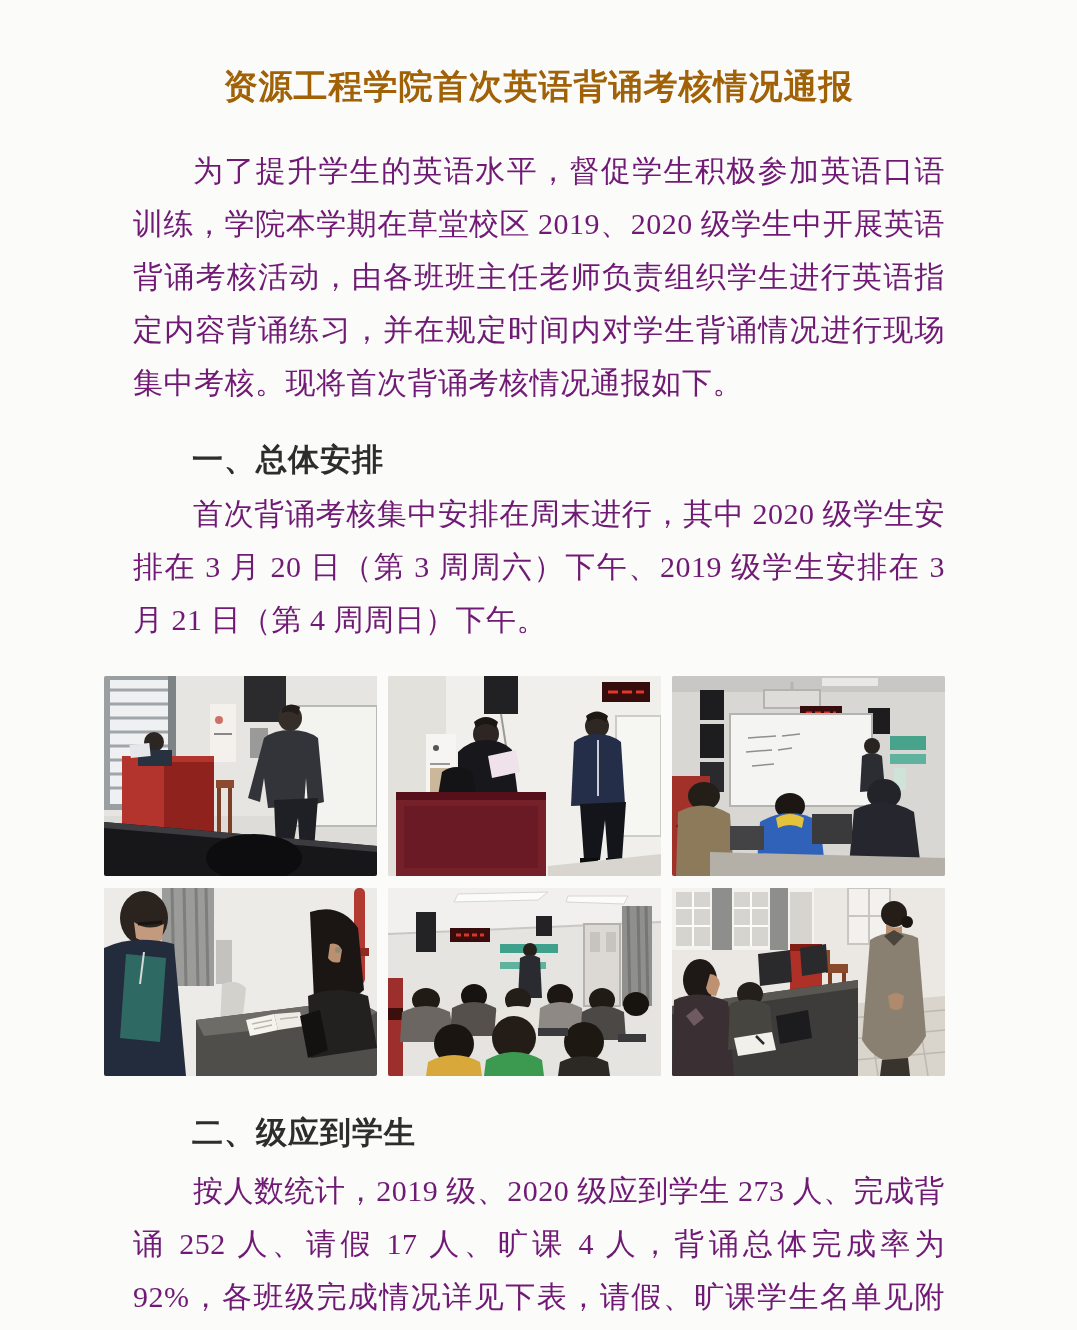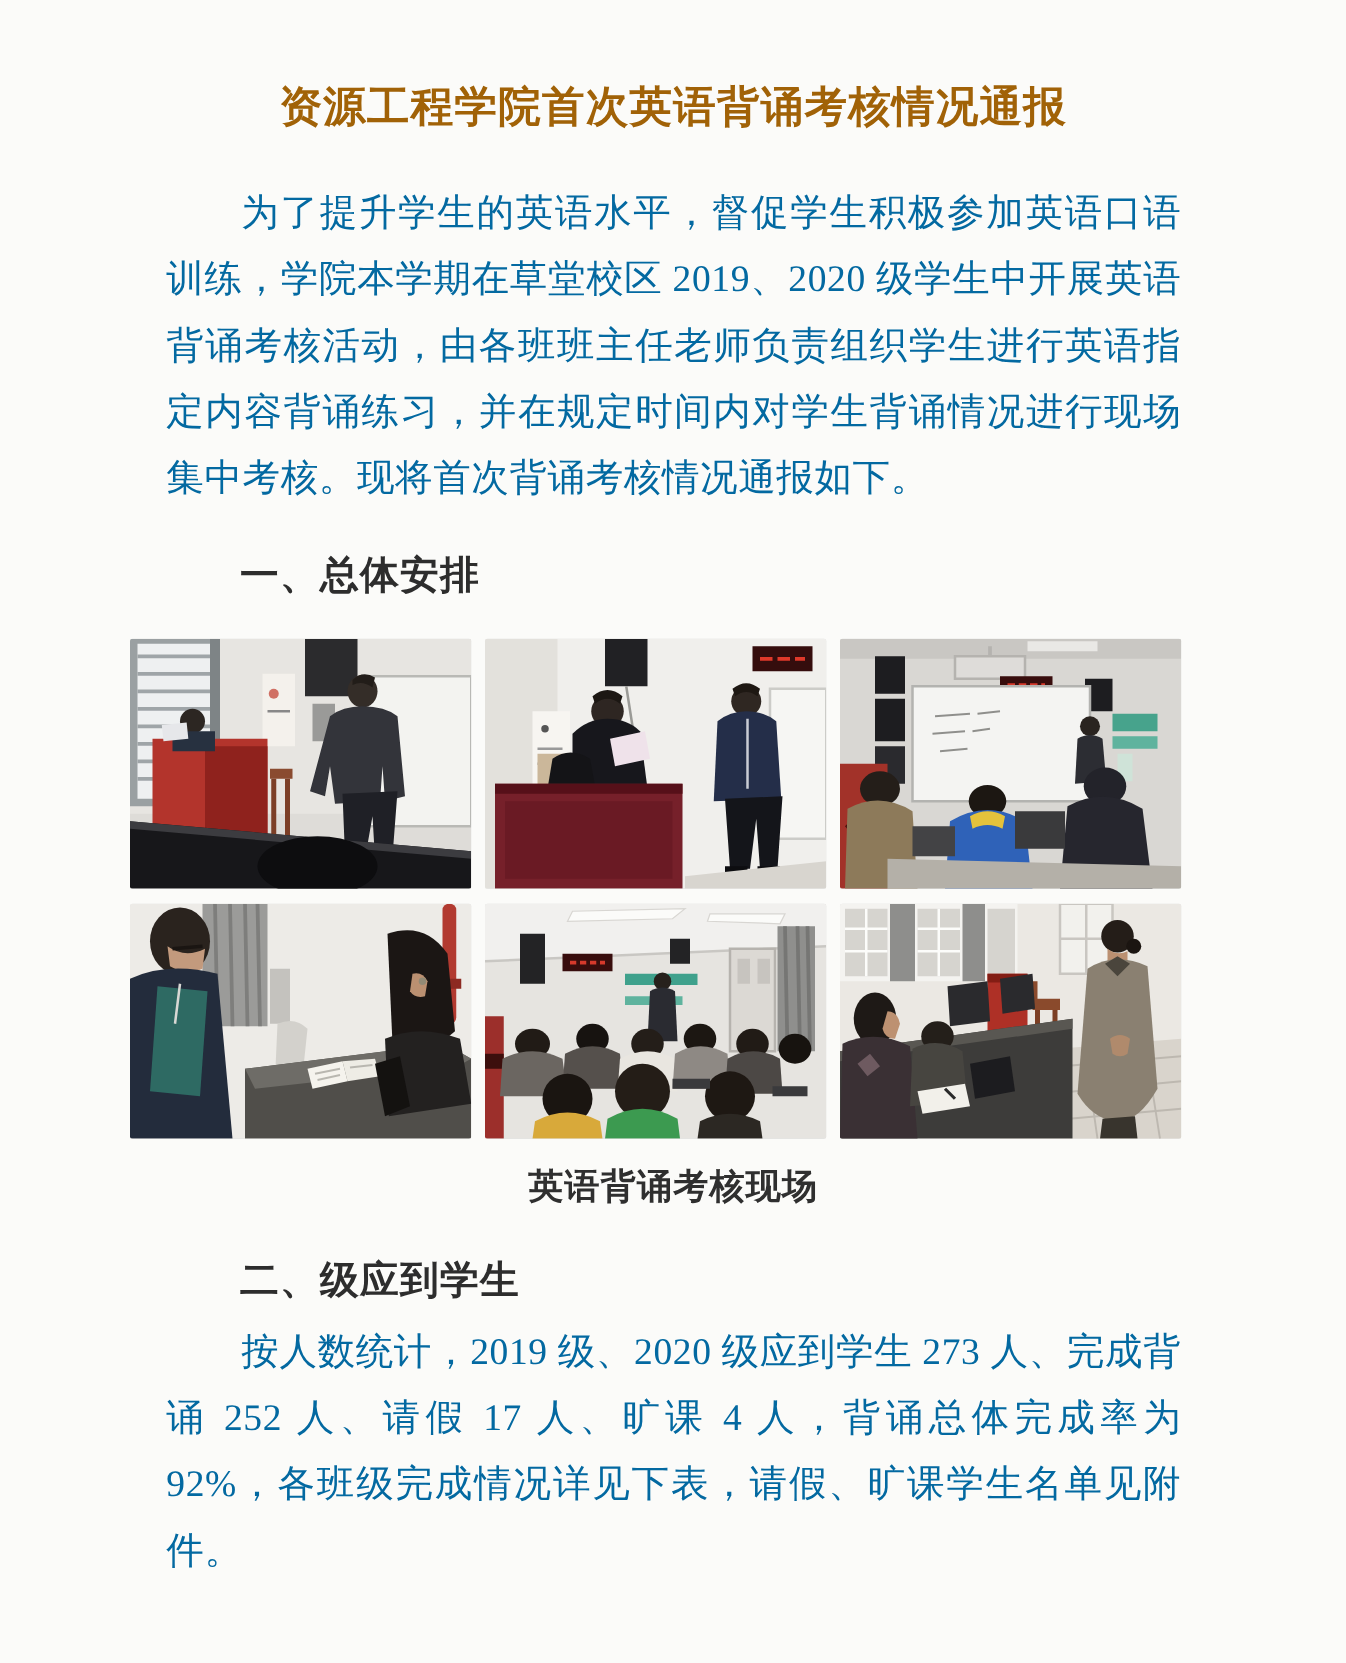--- a/index.html
+++ b/index.html
@@ -24,21 +24,21 @@
   }
 
   .para {
     width: 812px;
     margin-left: 133px;
     font-size: 30px;
     line-height: 53px;
     text-align: justify;
     text-indent: 2em;
     letter-spacing: 0.5px;
-    color: #0369a1;
+    color: #701a75;
   }
   .para-intro   { margin-top: 36px; }
   .para-sec1    { margin-top: 6px; }
   .para-sec2    { margin-top: 10px; }
 
   .heading {
     margin-left: 192px;
     font-family: "Liberation Sans", "DejaVu Sans", sans-serif;
     font-weight: bold;
     font-size: 31px;
@@ -83,20 +83,21 @@
 <body>
 
 <div class="doc">
 
   <div class="title">资源工程学院首次英语背诵考核情况通报</div>
 
   <p class="para para-intro">为了提升学生的英语水平，督促学生积极参加英语口语训练，学院本学期在草堂校区 2019、2020 级学生中开展英语背诵考核活动，由各班班主任老师负责组织学生进行英语指定内容背诵练习，并在规定时间内对学生背诵情况进行现场集中考核。现将首次背诵考核情况通报如下。</p>
 
   <div class="heading heading-1">一、总体安排</div>
 
+  <p class="para para-sec1">首次背诵考核集中安排在周末进行，其中 2020 级学生安排在 3 月 20 日（第 3 周周六）下午、2019 级学生安排在 3 月 21 日（第 4 周周日）下午。</p>
 
   <div class="photo-grid">
 
     <div class="photo row1">
       <svg viewBox="0 0 273 200" preserveAspectRatio="none">
         <rect width="273" height="200" fill="#dedcd8"></rect>
         <rect x="0" y="0" width="273" height="140" fill="#e7e5e1"></rect>
 
         <rect x="0" y="0" width="70" height="134" fill="#9aa0a2"></rect>
         <rect x="6" y="4" width="58" height="124" fill="#eef0f1"></rect>
@@ -403,19 +404,18 @@
 
         <ellipse cx="78" cy="106" rx="13" ry="12" fill="#241f1a"></ellipse>
         <path d="M58 116 q20 -10 40 2 l4 40 l-46 4 Z" fill="#474540"></path>
         <polygon points="62,150 100,144 104,162 66,168" fill="#f2f0ea"></polygon>
         <line x1="84" y1="148" x2="92" y2="156" stroke="#2a2a2a" stroke-width="2.5"></line>
         <polygon points="104,128 136,122 140,150 108,156" fill="#1c1c1f"></polygon>
       </svg>
     </div>
   </div>
 
-  <div class="photo-caption">英语背诵考核现场</div>
 
   <div class="heading heading-2">二、级应到学生</div>
 
   <p class="para para-sec2">按人数统计，2019 级、2020 级应到学生 273 人、完成背诵 252 人、请假 17 人、旷课 4 人，背诵总体完成率为 92%，各班级完成情况详见下表，请假、旷课学生名单见附件。</p>
 
 </div>
 
 </body></html>

